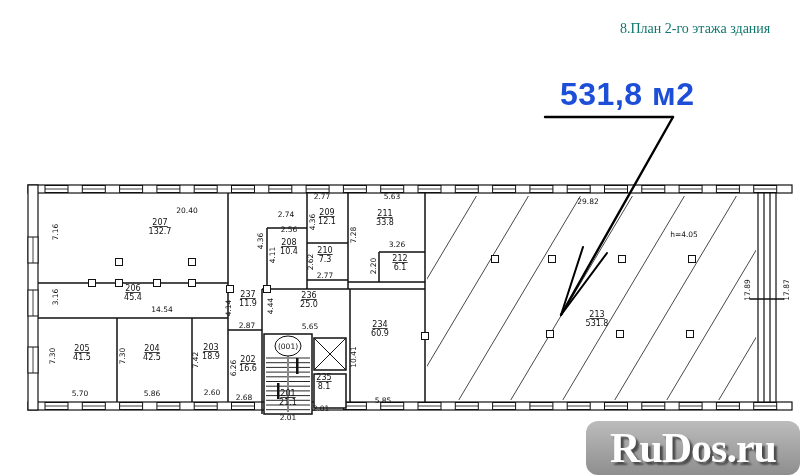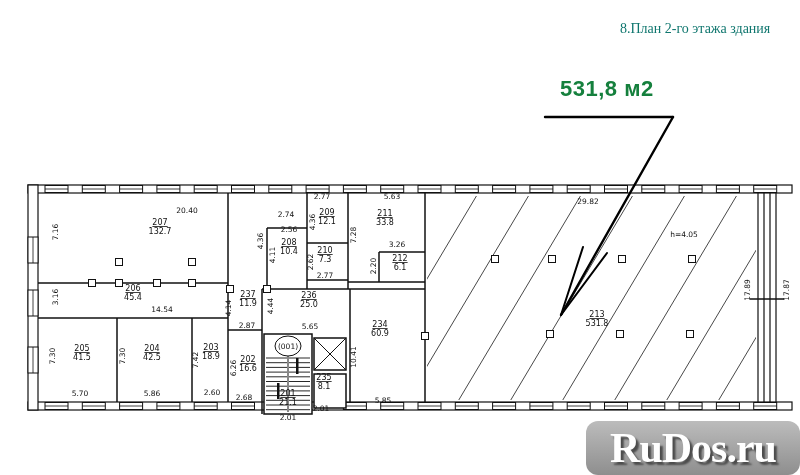--- a/index.html
+++ b/index.html
@@ -7,21 +7,21 @@
     width:800px;height:475px;position:relative;background:#ffffff;
     overflow:hidden;font-family:"Liberation Sans",sans-serif;
   }
   #page-title{
     position:absolute;left:620px;top:21px;white-space:nowrap;
     font-family:"Liberation Serif",serif;font-size:14px;color:#0f766e;
   }
   #area-callout{
     position:absolute;left:560px;top:76px;white-space:nowrap;
     font-family:"Liberation Sans",sans-serif;font-weight:bold;
-    font-size:22px;color:#15803d;letter-spacing:0.5px;
+    font-size:32px;color:#1d4ed8;letter-spacing:0.5px;
   }
   #plan-svg{position:absolute;left:0;top:0;}
   #watermark{
     position:absolute;left:586px;top:421px;width:214px;height:54px;
     border-radius:12px;background:linear-gradient(#bcbcbc,#8e8e8e);
     display:flex;align-items:center;justify-content:center;
     font-family:"Liberation Serif",serif;font-weight:bold;font-size:42px;
     color:#ffffff;text-shadow:3px 3px 2px #4c4c4c;letter-spacing:-1px;text-align:center;
   }
   svg text{font-family:"DejaVu Sans",sans-serif;fill:#111;}

